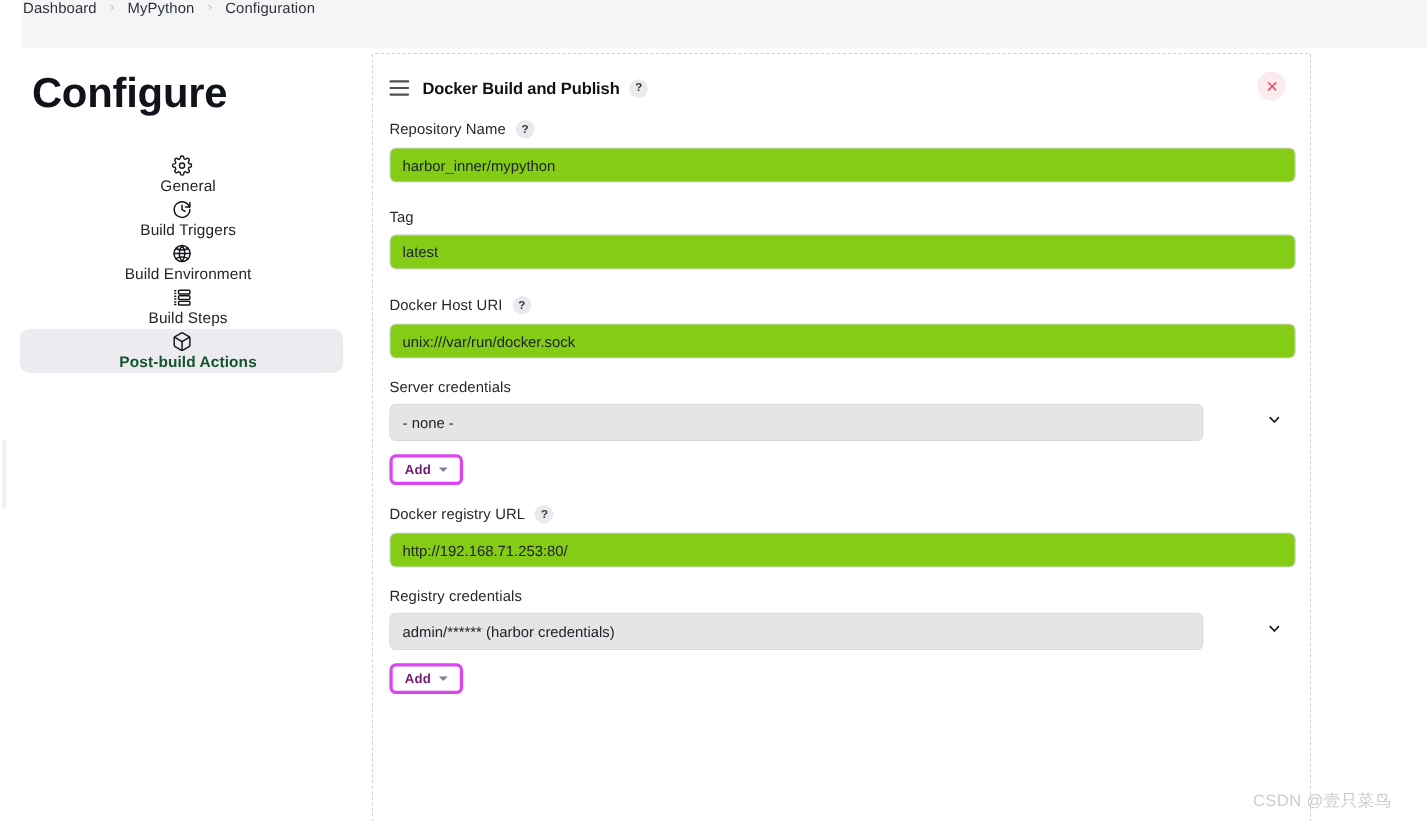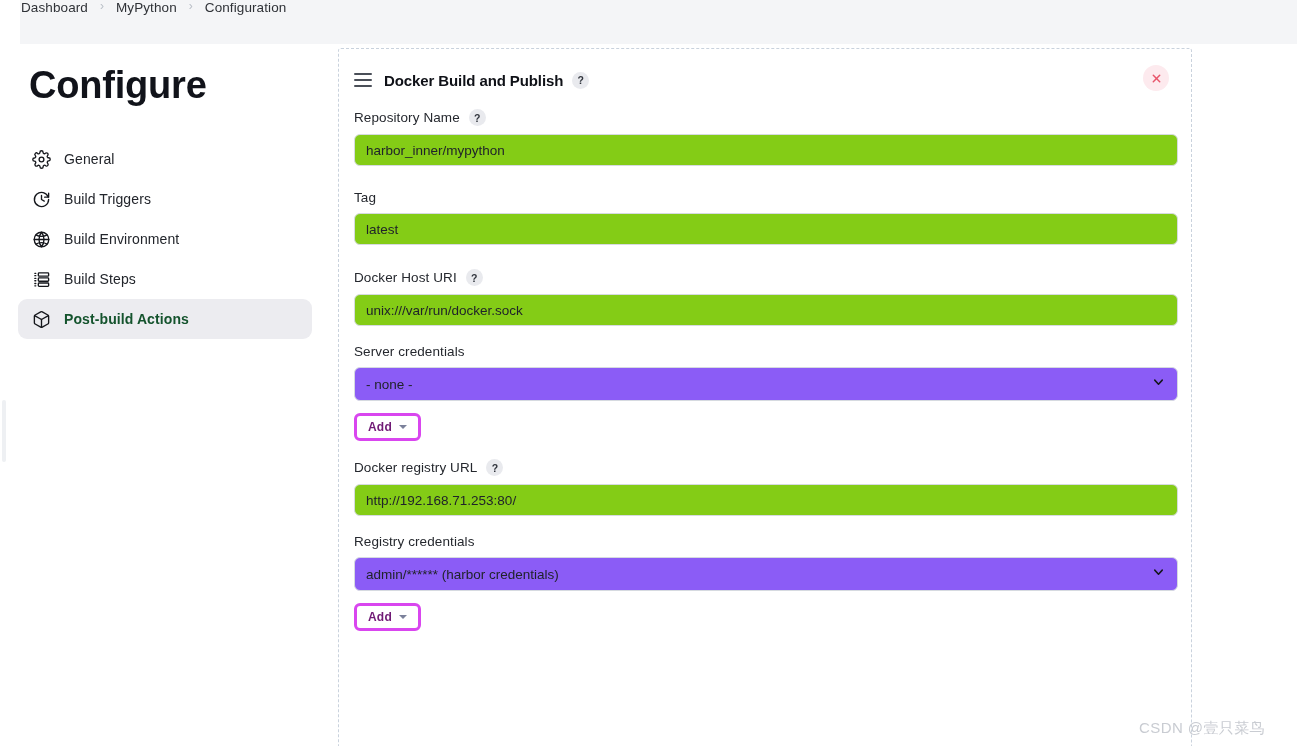--- a/index.html
+++ b/index.html
@@ -73,20 +73,21 @@
   }
   .nav-item {
     display: flex;
     align-items: center;
     height: 40px;
     margin: 0 18px 0 18px;
     padding-left: 12px;
     border-radius: 9px;
     cursor: pointer;
     margin-bottom: 0px;
+    flex-direction: column;
   }
   .nav-item + .nav-item { margin-top: 0px; }
   .nav-item.active {
     background: #ececf0;
   }
   .nav-icon {
     width: 22px; height: 22px;
     flex: 0 0 22px;
     margin-right: 12px;
     display: flex;
@@ -200,25 +201,25 @@
     color: #20232a;
     padding: 0 11px;
     outline: none;
   }
   .select-wrap {
     position: relative;
     width: 824px;
     height: 34px;
   }
   .select-box {
-    width: 824px;
+    width: 740px;
     height: 34px;
     border: 1px solid #d6dae0;
     border-radius: 6px;
-    background: #8b5cf6;
+    background: #e5e5e5;
     font-size: 13.5px;
     color: #20232a;
     padding: 0 34px 0 11px;
     display: flex;
     align-items: center;
     cursor: pointer;
     overflow: hidden;
     white-space: nowrap;
   }
   .select-chevron {

